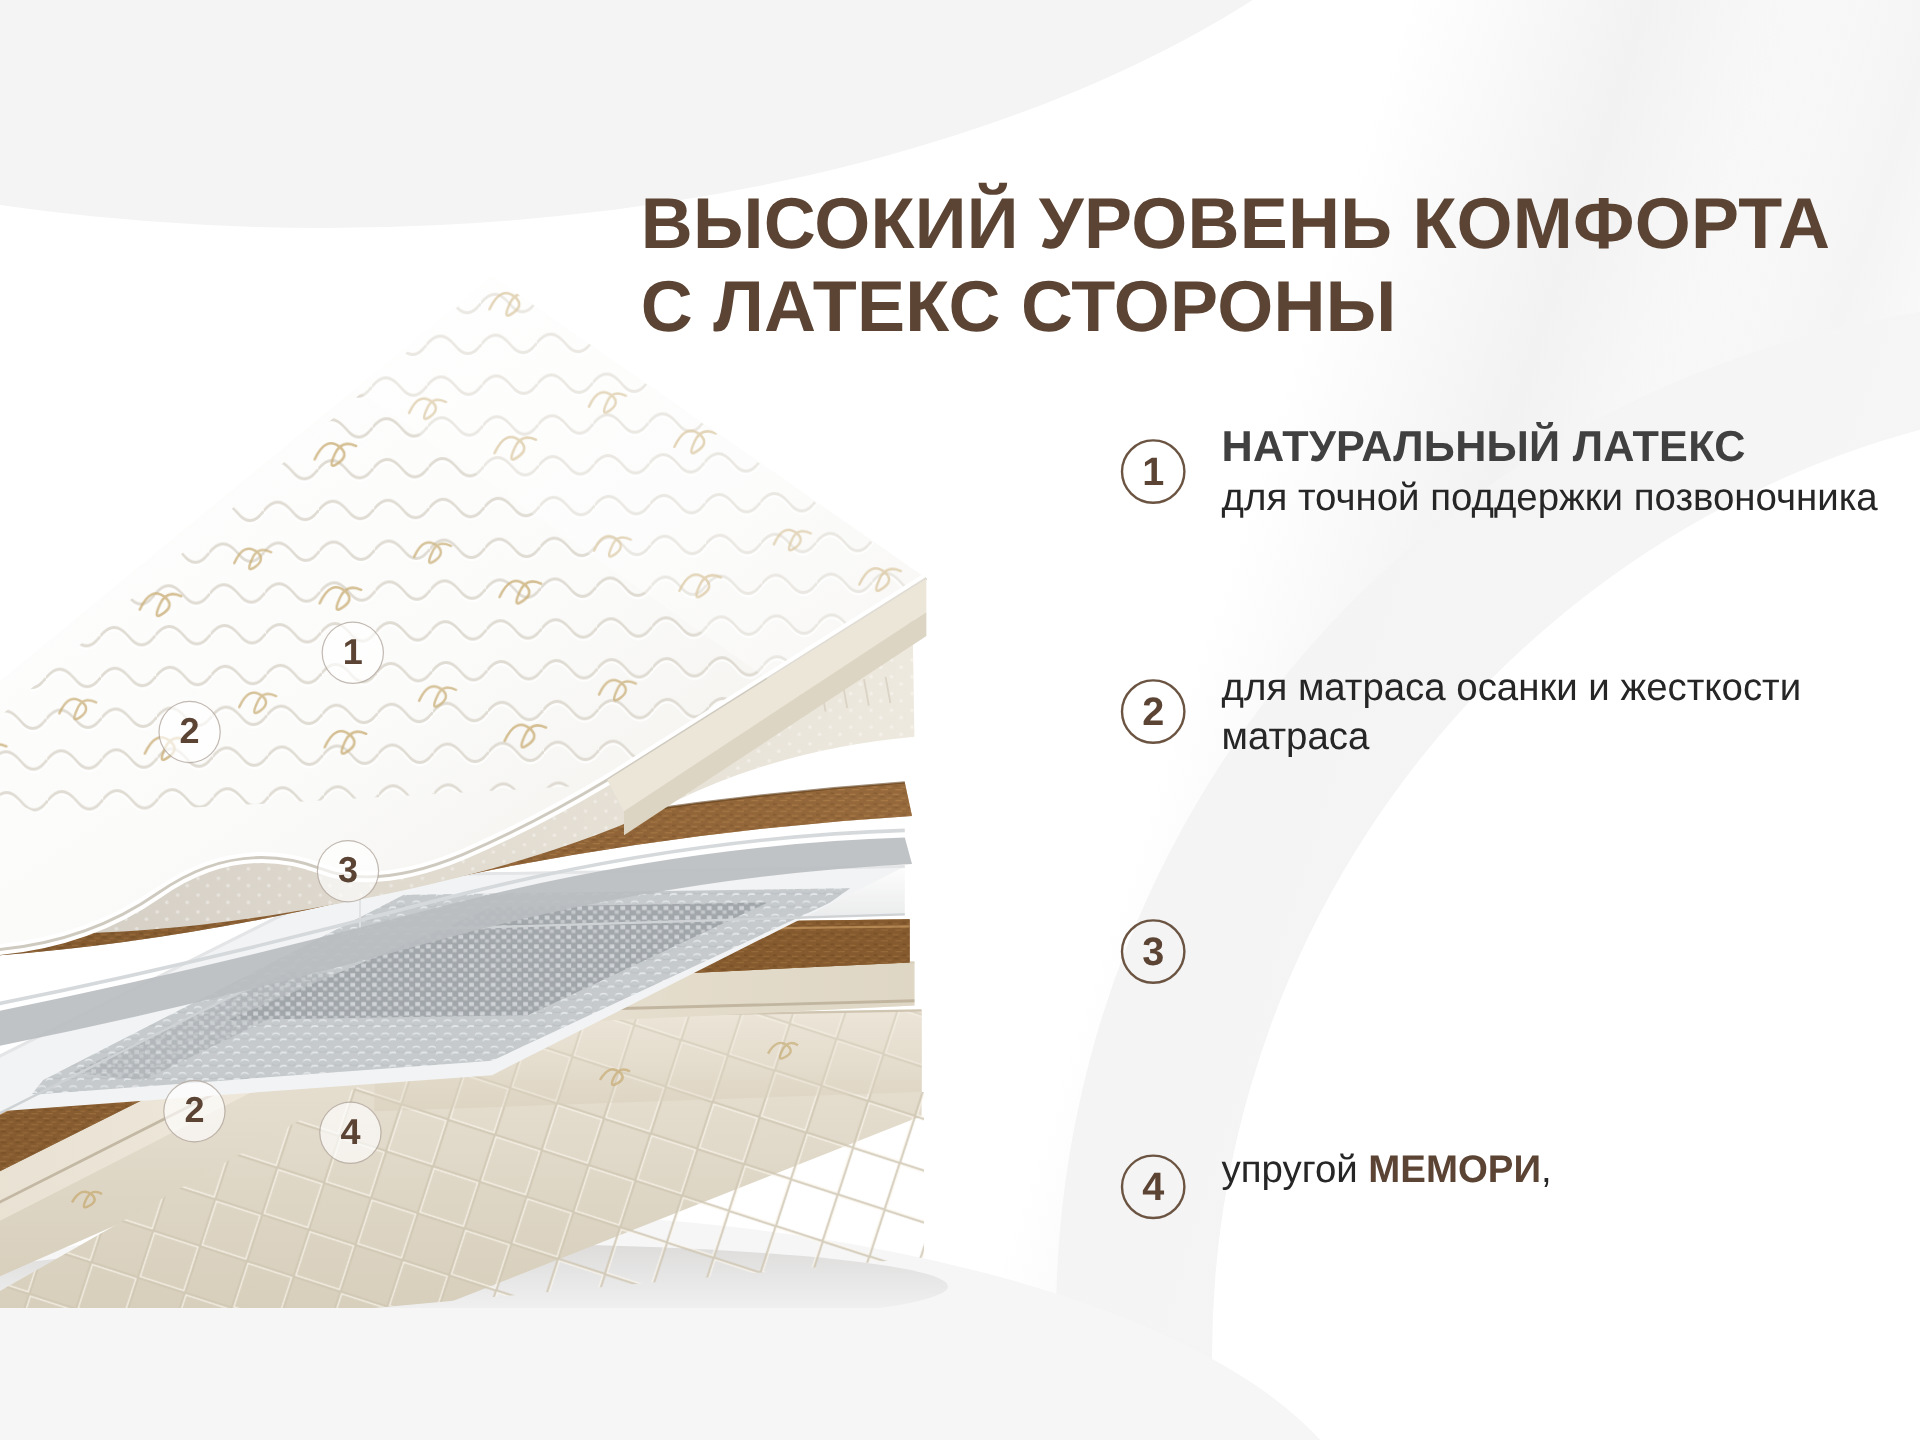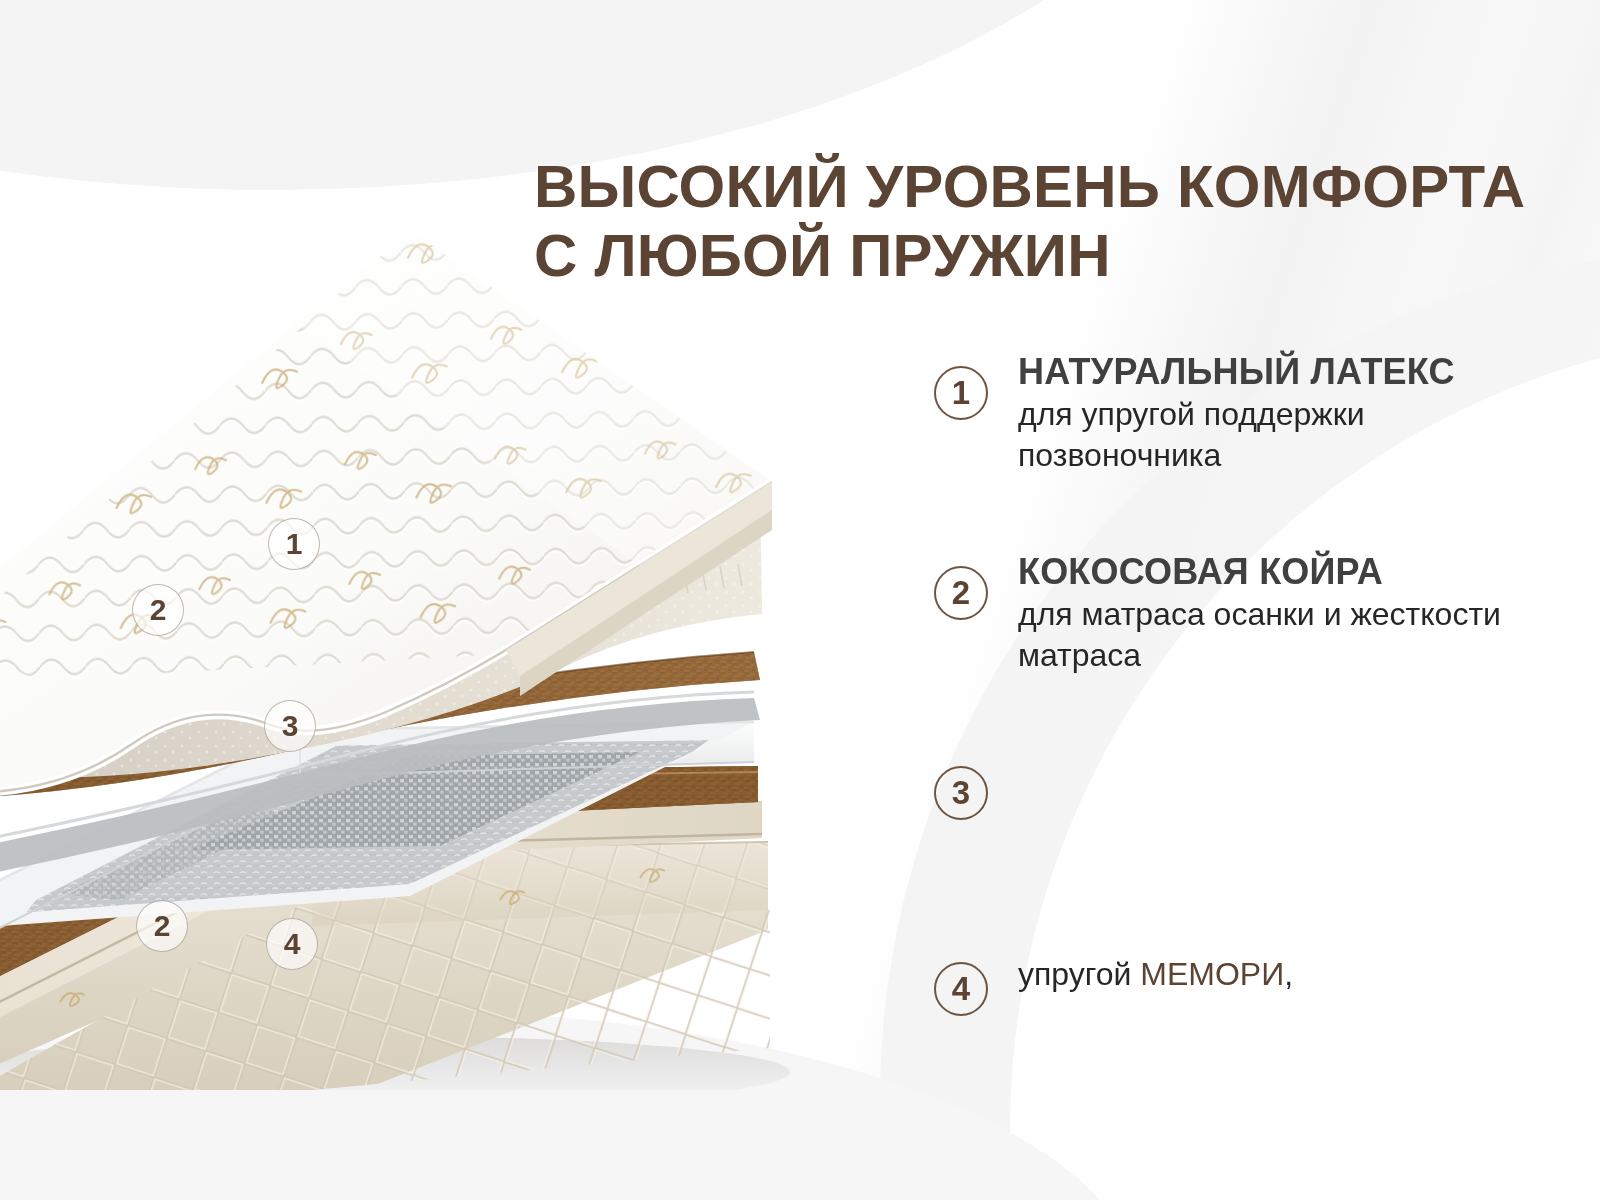--- a/index.html
+++ b/index.html
@@ -64,21 +64,21 @@
     box-sizing:border-box;background:transparent;
   }
   .feature .body{margin-left:84px;padding-top:0;}
   .feature h3{
     margin:0 0 2px 0;color:#404040;font-weight:bold;
     font-size:36px;line-height:1.12;letter-spacing:.2px;white-space:nowrap;
   }
   .feature p{
     margin:0;color:#262626;font-size:32px;line-height:1.28;font-weight:normal;
   }
-  .feature p b{color:#5c4434;font-weight:normal;}
+  .feature p b{color:#5c4434;font-weight:bold;}
   .feature.inline .badge{top:10px;}
   .feature.inline .body{padding-top:2px;}
 
   
   .mattress{position:absolute;left:-60px;top:210px;width:930px;height:880px;z-index:4;}
   .mattress svg{width:100%;height:100%;display:block;}
 
   
   .marker{
     position:absolute;z-index:7;
@@ -104,21 +104,21 @@
     <div class="swoosh-tl"></div>
     <div class="swoosh-diag"></div>
     <div class="swoosh-diag2"></div>
     <div class="swoosh-br"></div>
     <div class="swoosh-br2"></div>
     <div class="swoosh-bl"></div>
   </div>
 
   <h1 class="title">
     <span class="line">ВЫСОКИЙ УРОВЕНЬ КОМФОРТА</span>
-    <span class="line">С ЛЮБОЙ ПРУЖИН</span>
+    <span class="line">С ЛАТЕКС СТОРОНЫ</span>
   </h1>
 
   <div class="mattress">
     <svg viewBox="0 0 930 880" xmlns="http://www.w3.org/2000/svg">
       <defs>
         <linearGradient id="gCover" x1="0" y1="0" x2="1" y2="1">
           <stop offset="0%" stop-color="#ffffff"></stop>
           <stop offset="55%" stop-color="#fbfbfa"></stop>
           <stop offset="100%" stop-color="#eeece6"></stop>
         </linearGradient>
@@ -353,28 +353,27 @@
   <div class="marker m3">3</div>
   <div class="marker m2b">2</div>
   <div class="marker m4">4</div>
 
   <div class="features">
 
     <div class="feature">
       <div class="badge">1</div>
       <div class="body">
         <h3>НАТУРАЛЬНЫЙ ЛАТЕКС</h3>
-        <p>для упругой поддержки позвоночника</p>
+        <p>для точной поддержки позвоночника</p>
       </div>
     </div>
 
     <div class="feature">
       <div class="badge">2</div>
       <div class="body">
-        <h3>КОКОСОВАЯ КОЙРА</h3>
         <p>для матраса осанки и жесткости матраса</p>
       </div>
     </div>
 
     <div class="feature">
       <div class="badge">3</div>
     </div>
 
     <div class="feature inline">
       <div class="badge">4</div>

